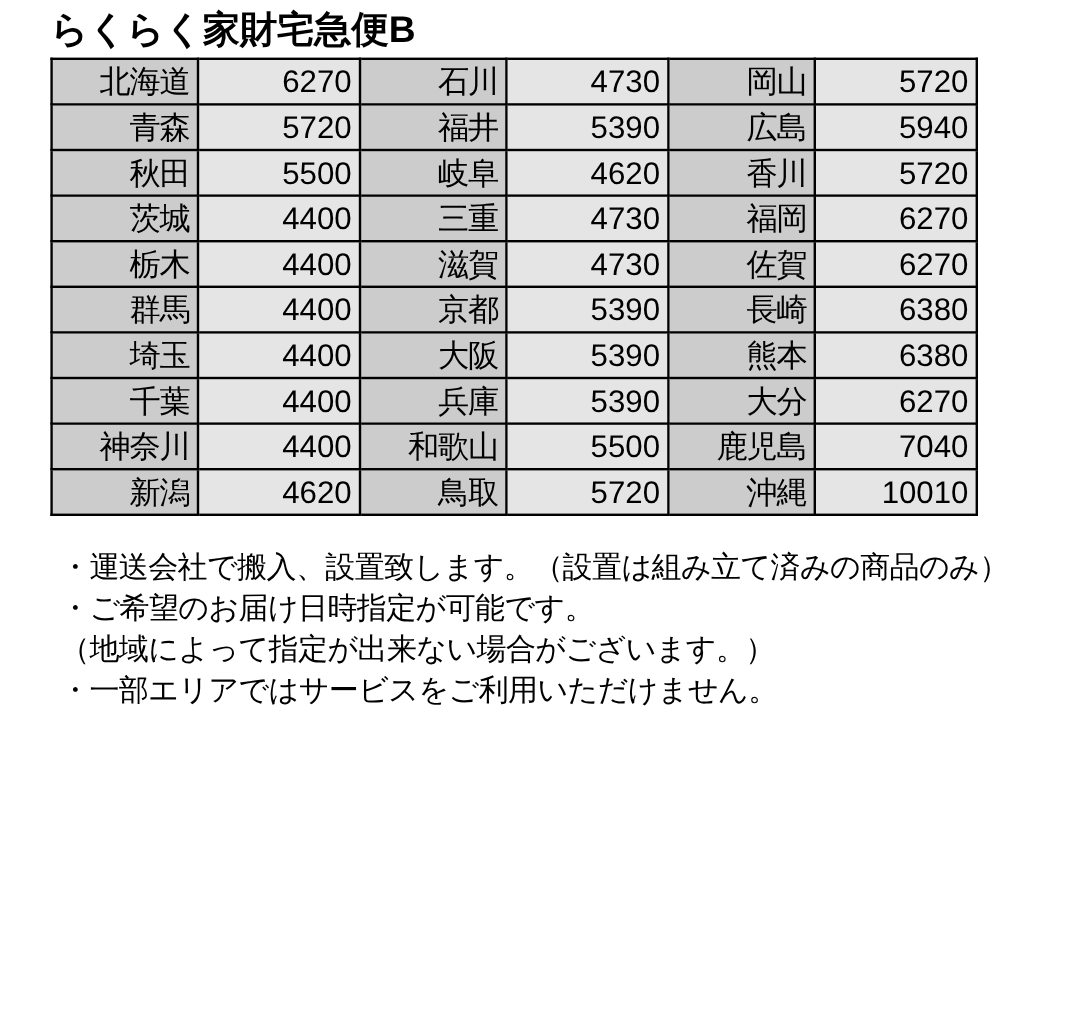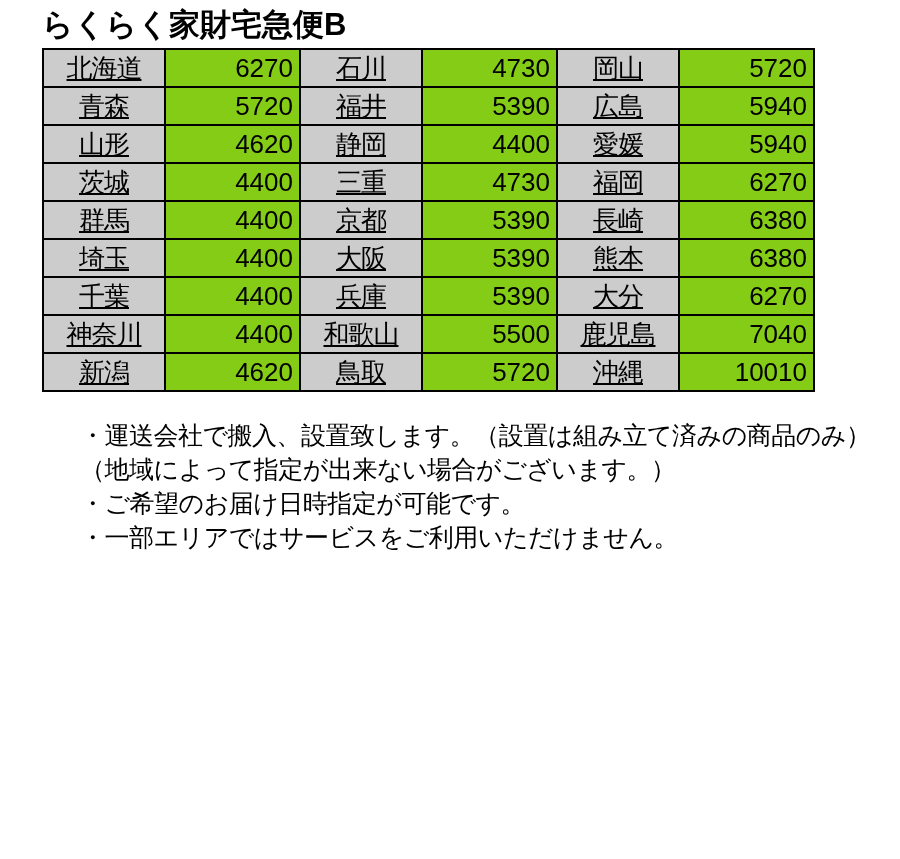--- a/index.html
+++ b/index.html
@@ -38,45 +38,43 @@
     border: 2px solid #000000;
     height: 38px;
     font-size: 26px;
     padding: 0 6px;
     box-sizing: border-box;
     white-space: nowrap;
     overflow: hidden;
   }
   td.pref {
     background: #cccccc;
-    text-align: center;
+    text-align: right;
     letter-spacing: -1px;
-    text-decoration: underline;
   }
   td.fee {
-    background: #84cc16;
+    background: #e5e5e5;
     text-align: right;
     letter-spacing: 0px;
   }
   td.empty {
     border: none;
     background: #ffffff;
   }
   col.c-pref { width: 122px; }
   col.c-fee  { width: 135px; }
   .notes {
     margin-top: 26px;
     margin-left: 10px;
     font-size: 25px;
     line-height: 34px;
     letter-spacing: -0.5px;
   }
   .notes div {
     white-space: nowrap;
-    margin-left: 30px;
   }
 </style>
 </head>
 <body>
 
 <div class="page">
 
   <h1 class="title">らくらく家財宅急便B</h1>
 
   <table class="fee-table">
@@ -99,33 +97,41 @@
         </tr>
         <tr>
           <td class="pref">青森</td>
           <td class="fee">5720</td>
           <td class="pref">福井</td>
           <td class="fee">5390</td>
           <td class="pref">広島</td>
           <td class="fee">5940</td>
         </tr>
         <tr>
-          <td class="pref">山形</td>
+          <td class="pref">秋田</td>
+          <td class="fee">5500</td>
+          <td class="pref">岐阜</td>
           <td class="fee">4620</td>
-          <td class="pref">静岡</td>
-          <td class="fee">4400</td>
-          <td class="pref">愛媛</td>
-          <td class="fee">5940</td>
+          <td class="pref">香川</td>
+          <td class="fee">5720</td>
         </tr>
         <tr>
           <td class="pref">茨城</td>
           <td class="fee">4400</td>
           <td class="pref">三重</td>
           <td class="fee">4730</td>
           <td class="pref">福岡</td>
+          <td class="fee">6270</td>
+        </tr>
+        <tr>
+          <td class="pref">栃木</td>
+          <td class="fee">4400</td>
+          <td class="pref">滋賀</td>
+          <td class="fee">4730</td>
+          <td class="pref">佐賀</td>
           <td class="fee">6270</td>
         </tr>
         <tr>
           <td class="pref">群馬</td>
           <td class="fee">4400</td>
           <td class="pref">京都</td>
           <td class="fee">5390</td>
           <td class="pref">長崎</td>
           <td class="fee">6380</td>
         </tr>
@@ -159,18 +165,18 @@
           <td class="pref">鳥取</td>
           <td class="fee">5720</td>
           <td class="pref">沖縄</td>
           <td class="fee">10010</td>
         </tr>
       </tbody>
   </table>
 
   <div class="notes">
       <div>・運送会社で搬入、設置致します。（設置は組み立て済みの商品のみ）</div>
+      <div>・ご希望のお届け日時指定が可能です。</div>
       <div>（地域によって指定が出来ない場合がございます。）</div>
-      <div>・ご希望のお届け日時指定が可能です。</div>
       <div>・一部エリアではサービスをご利用いただけません。</div>
     </div>
 
 </div>
 
 </body></html>

